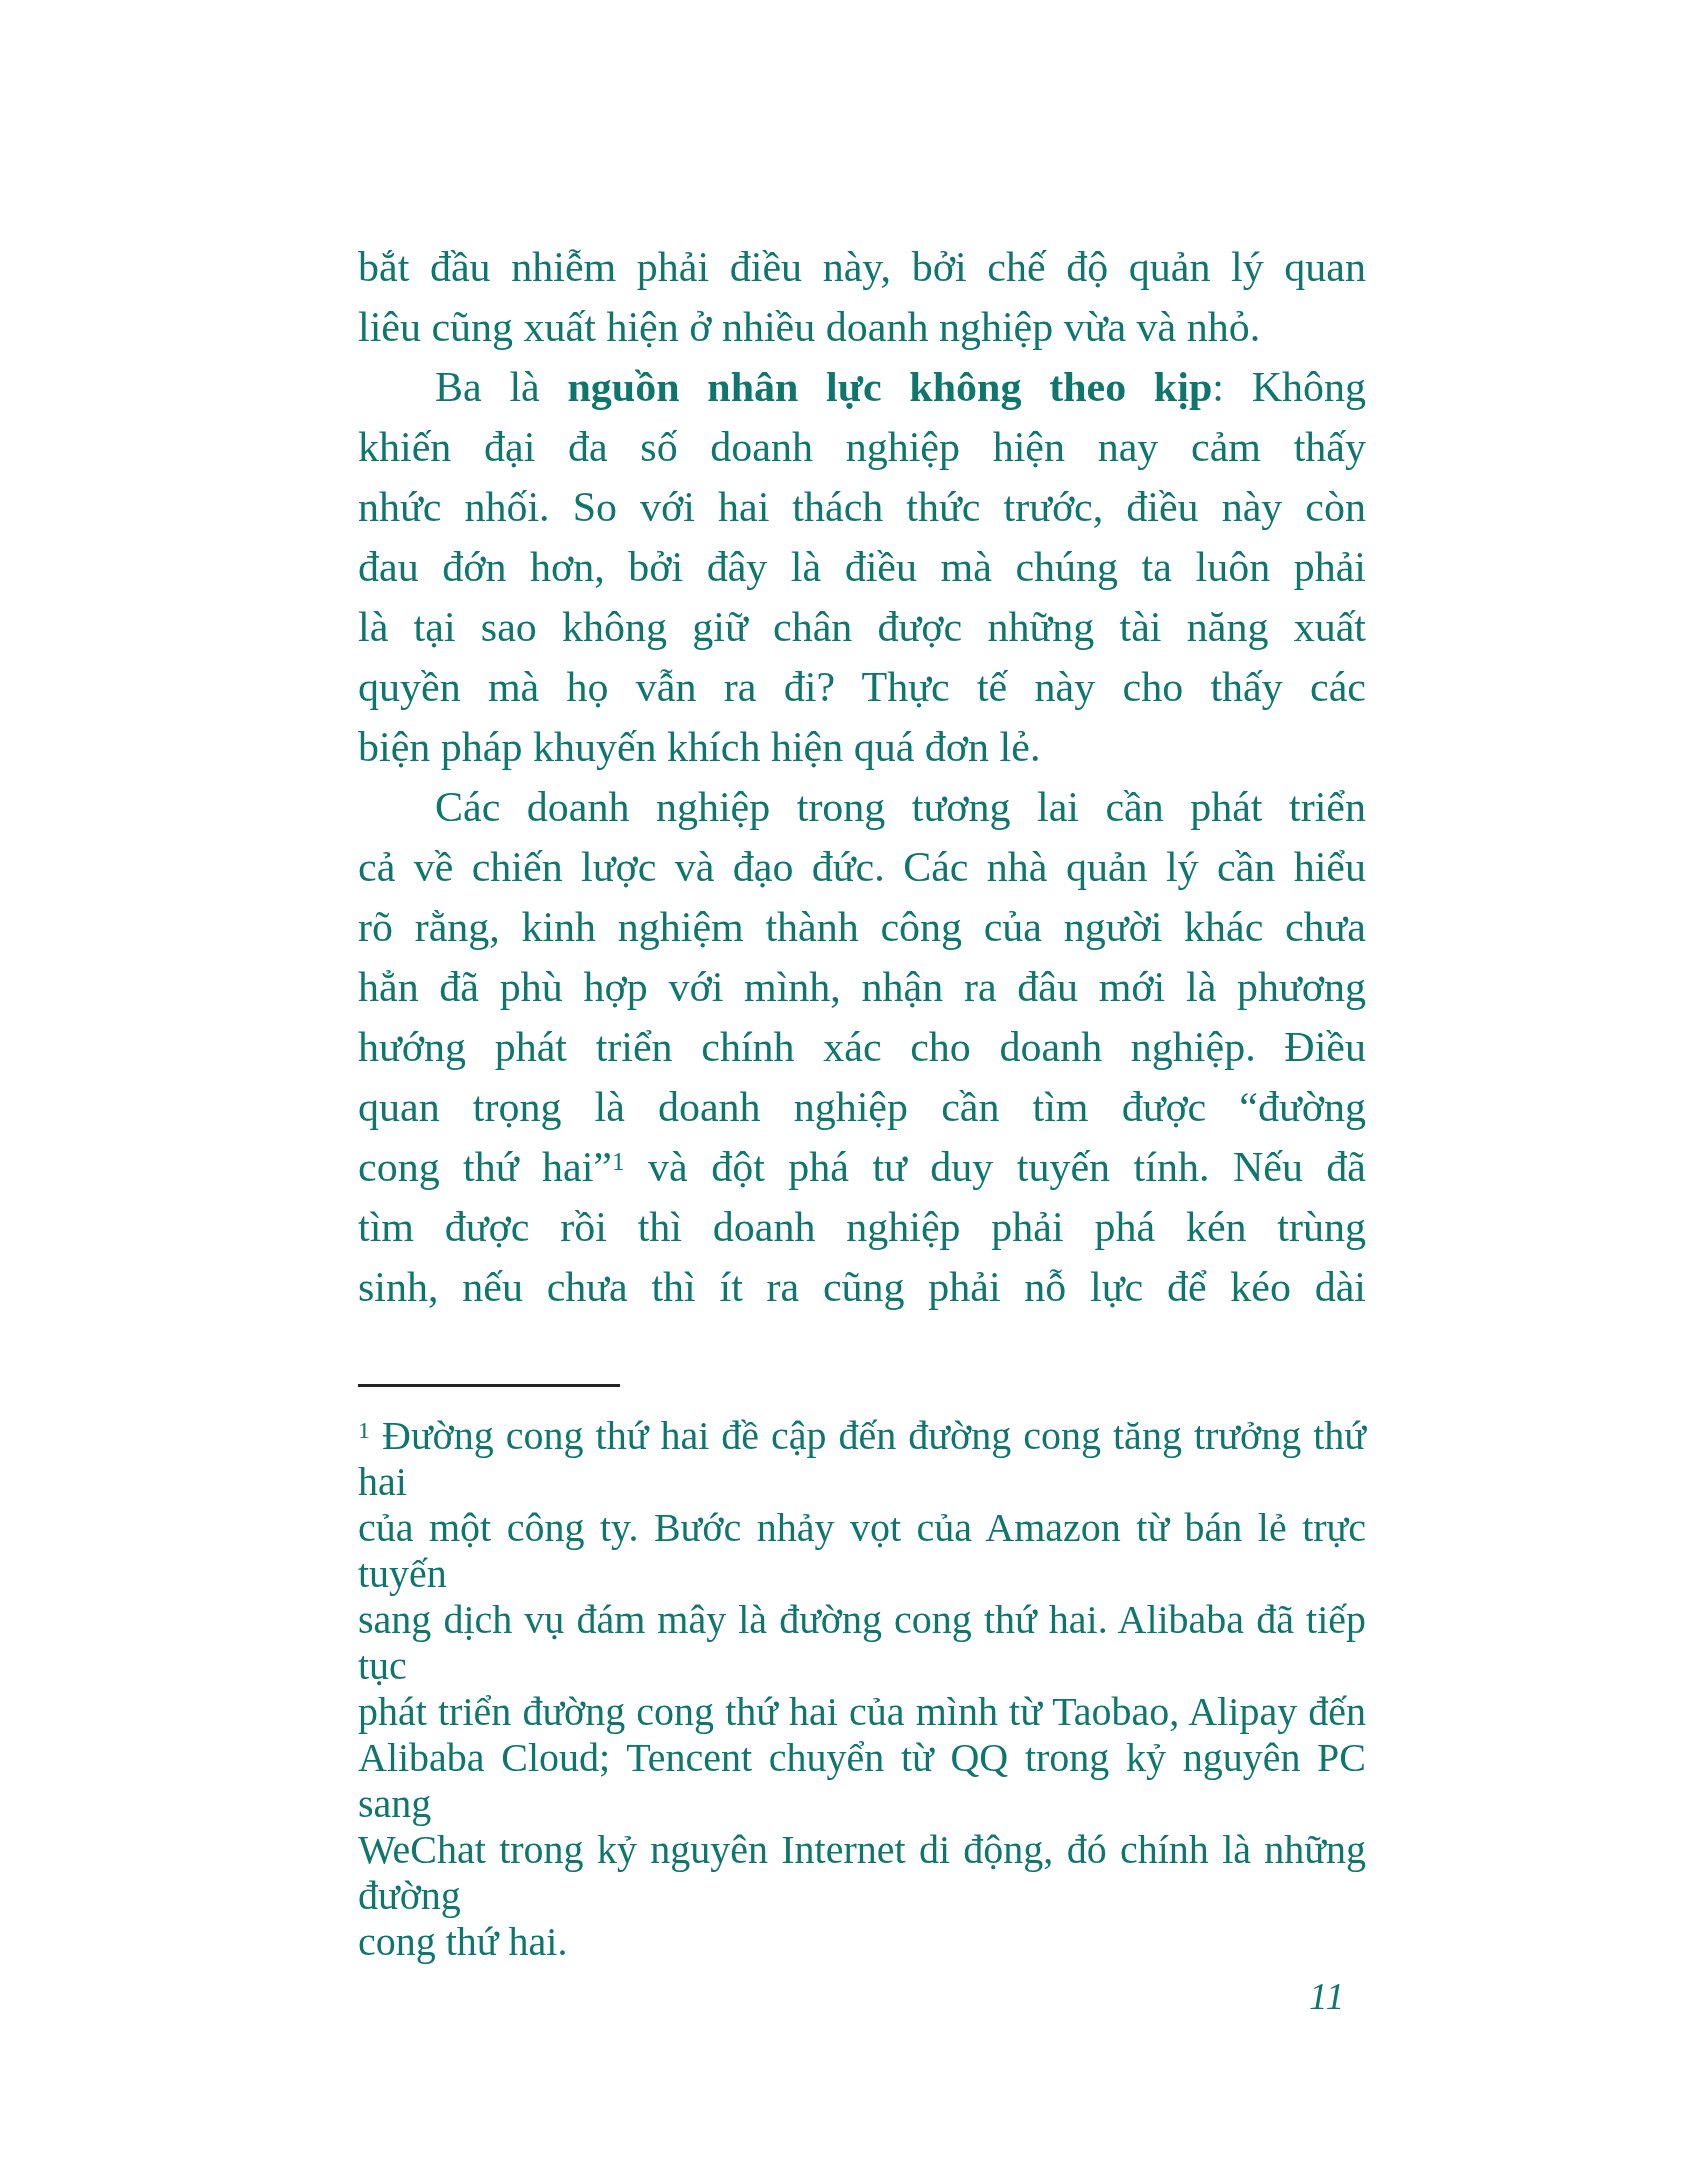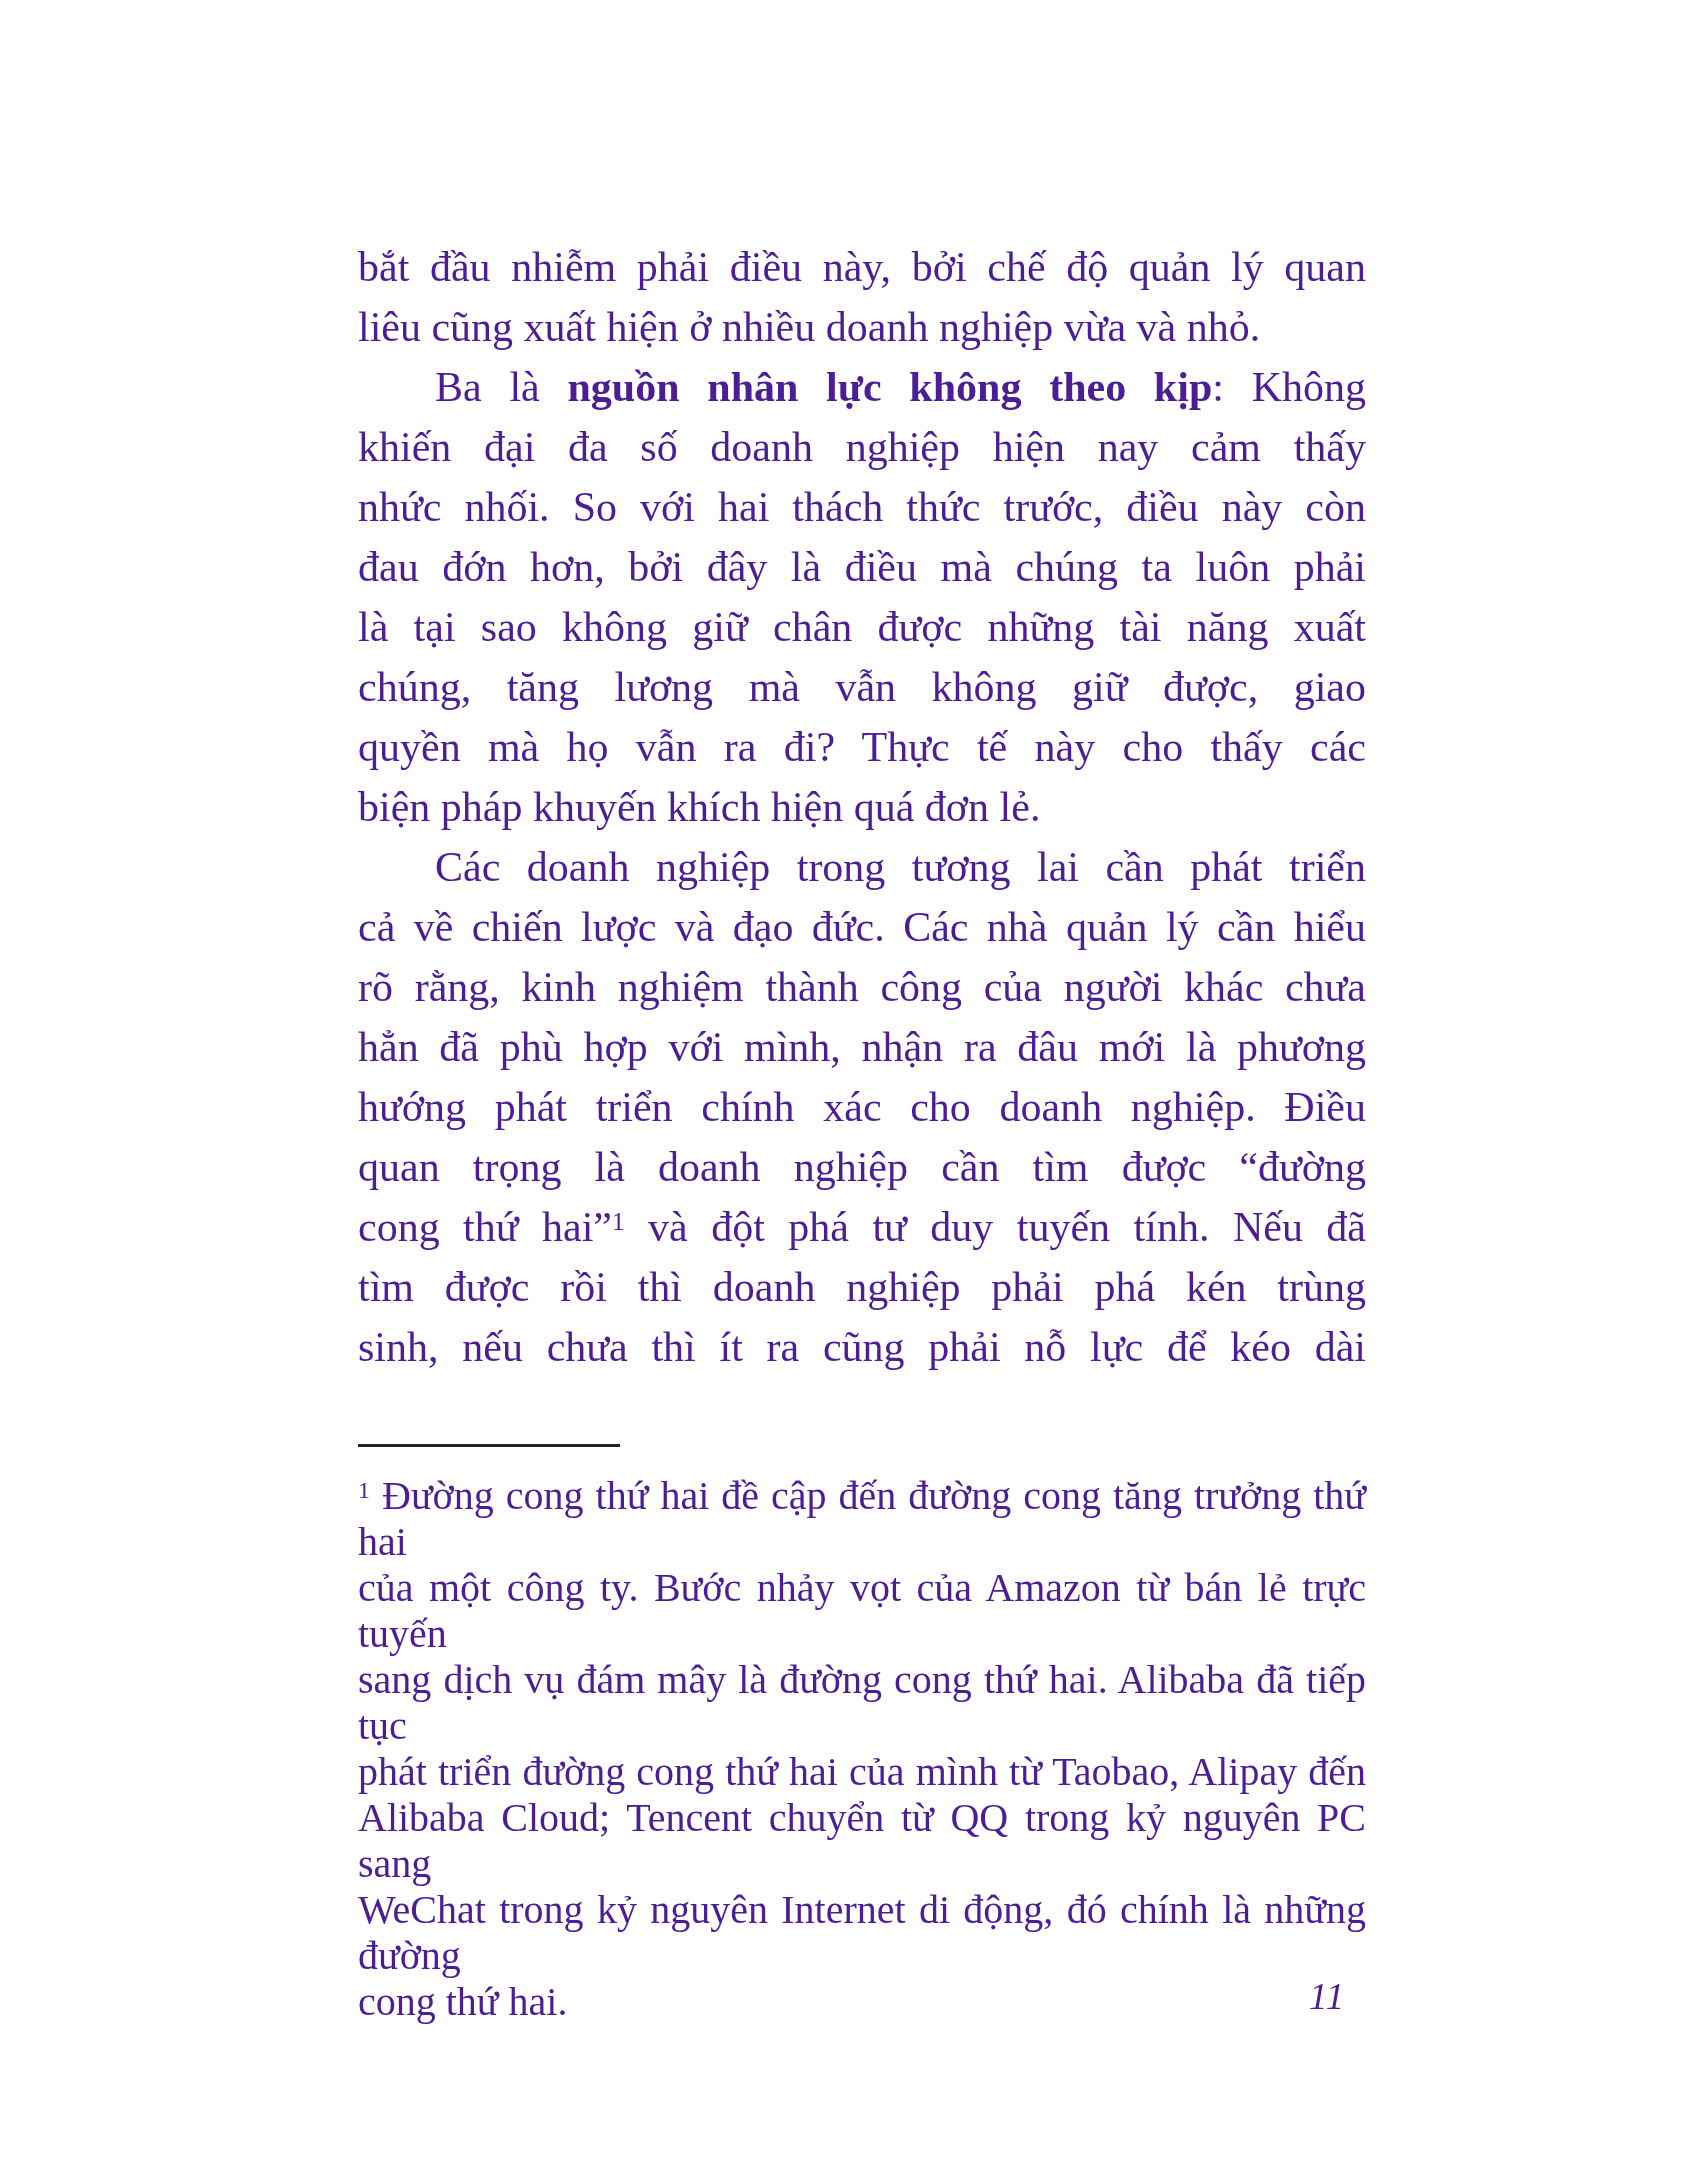--- a/index.html
+++ b/index.html
@@ -3,21 +3,21 @@
 <meta charset="utf-8">
 <style>
   html, body { margin: 0; padding: 0; background: #ffffff; }
   .page {
     position: relative;
     width: 1683px;
     height: 2178px;
     background: #ffffff;
     overflow: hidden;
     font-family: "Liberation Serif", "DejaVu Serif", serif;
-    color: #4c1d95;
+    color: #0f766e;
   }
   .text-block {
     position: absolute;
     left: 358px;
     top: 237px;
     width: 1008px;
   }
   .para {
     font-size: 42px;
     line-height: 60px;
@@ -68,21 +68,20 @@
         <div class="para">
           <div class="line"><span>bắt đầu nhiễm phải điều này, bởi chế độ quản lý quan</span></div>
           <div class="line line-end"><span>liêu cũng xuất hiện ở nhiều doanh nghiệp vừa và nhỏ.</span></div>
         </div>
         <div class="para">
           <div class="line first-indent"><span>Ba là </span><b>nguồn nhân lực không theo kịp</b><span>: Không</span></div>
           <div class="line"><span>khiến đại đa số doanh nghiệp hiện nay cảm thấy</span></div>
           <div class="line"><span>nhức nhối. So với hai thách thức trước, điều này còn</span></div>
           <div class="line"><span>đau đớn hơn, bởi đây là điều mà chúng ta luôn phải</span></div>
           <div class="line"><span>là tại sao không giữ chân được những tài năng xuất</span></div>
-          <div class="line"><span>chúng, tăng lương mà vẫn không giữ được, giao</span></div>
           <div class="line"><span>quyền mà họ vẫn ra đi? Thực tế này cho thấy các</span></div>
           <div class="line line-end"><span>biện pháp khuyến khích hiện quá đơn lẻ.</span></div>
         </div>
         <div class="para">
           <div class="line first-indent"><span>Các doanh nghiệp trong tương lai cần phát triển</span></div>
           <div class="line"><span>cả về chiến lược và đạo đức. Các nhà quản lý cần hiểu</span></div>
           <div class="line"><span>rõ rằng, kinh nghiệm thành công của người khác chưa</span></div>
           <div class="line"><span>hẳn đã phù hợp với mình, nhận ra đâu mới là phương</span></div>
           <div class="line"><span>hướng phát triển chính xác cho doanh nghiệp. Điều</span></div>
           <div class="line"><span>quan trọng là doanh nghiệp cần tìm được “đường</span></div>

